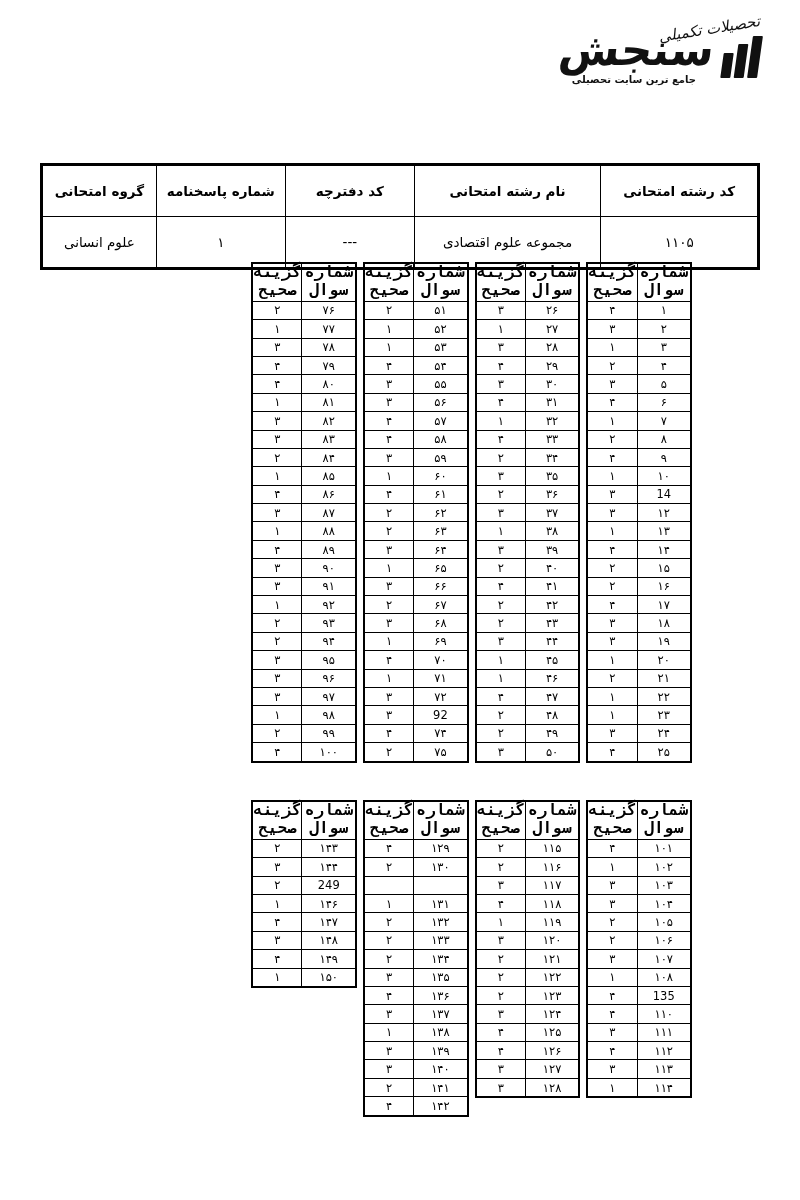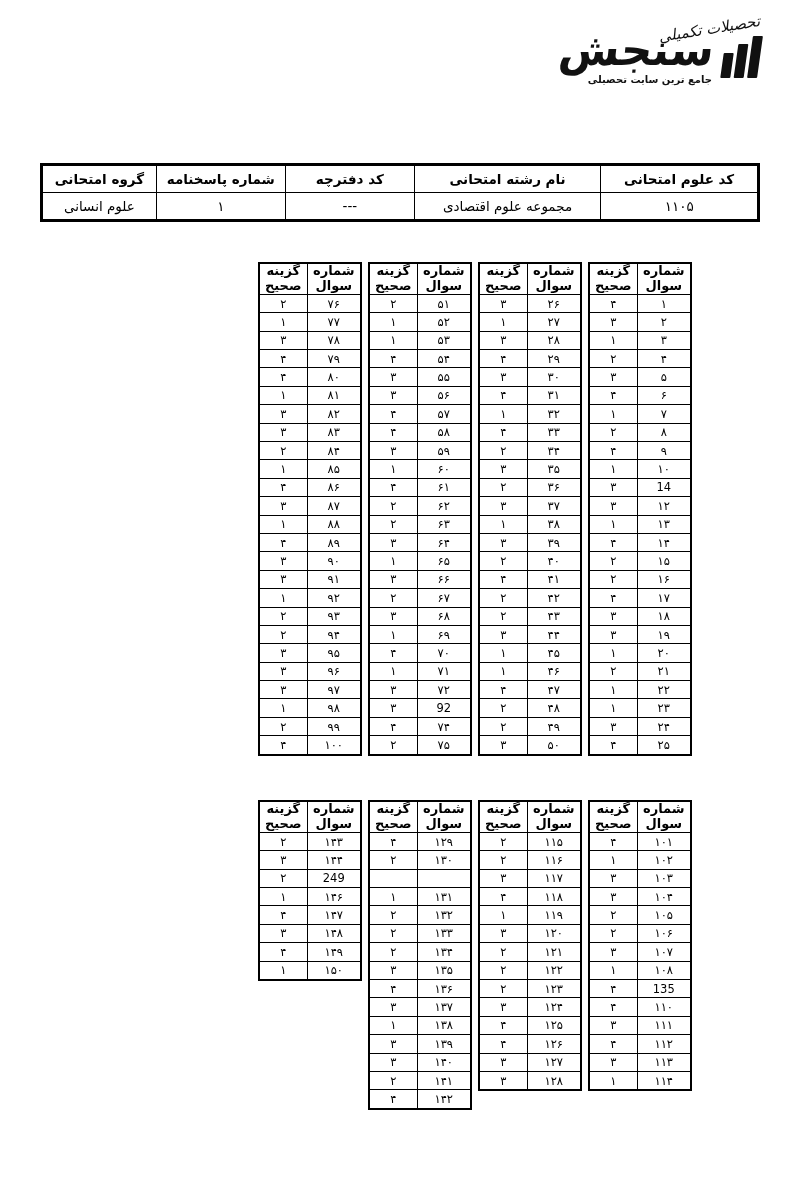--- a/index.html
+++ b/index.html
@@ -65,21 +65,21 @@
     font-family: "DejaVu Sans", sans-serif;
     font-size: 44px;
     font-weight: 700;
     letter-spacing: -1px;
     color: #111;
     line-height: 1;
     transform: skewX(-6deg);
   }
   .logo-tag {
     position: absolute;
-    right: 48px;
+    right: 64px;
     top: 44px;
     font-size: 10px;
     font-weight: 700;
     color: #111;
     white-space: nowrap;
   }
   .logo-script {
     position: absolute;
     right: 0px;
     top: -10px;
@@ -102,21 +102,21 @@
     width: 100%;
     table-layout: fixed;
     border: 3px solid #000;
   }
   table.info th,
   table.info td {
     border: 1.6px solid #000;
     text-align: center;
     font-size: 13.5px;
     height: 26px;
-    padding: 0 4px;
+    padding: 12px 4px;
     white-space: nowrap;
   }
   table.info th {
     font-weight: 700;
   }
   table.info td {
     font-weight: 400;
   }
 
   
@@ -144,23 +144,24 @@
     border: 1.3px solid #000;
     text-align: center;
     font-size: 11.5px;
     line-height: 1.05;
     height: 17.4px;
     padding: 0;
     white-space: nowrap;
   }
   table.ans th {
     font-weight: 700;
-    font-size: 13px;
+    font-size: 16px;
     height: 27px;
     line-height: 1.15;
+    font-family: Liberation Mono, monospace;
   }
   table.ans th span { display: block; }
 
   .empty-row td { border: none; height: 17.4px; }
 </style>
 </head>
 <body>
 
 <div class="header">
   <div class="logo-wrap">
@@ -181,21 +182,21 @@
   <table class="info">
     <colgroup>
       <col style="width:22%">
         <col style="width:26%">
         <col style="width:18%">
         <col style="width:18%">
         <col style="width:16%">
     </colgroup>
     <tbody>
       <tr>
-        <th>کد علوم امتحانی</th>
+        <th>کد رشته امتحانی</th>
         <th>نام رشته امتحانی</th>
         <th>کد دفترچه</th>
         <th>شماره پاسخنامه</th>
         <th>گروه امتحانی</th>
       </tr>
       <tr>
         <td>۱۱۰۵</td>
         <td>مجموعه علوم اقتصادی</td>
         <td>---</td>
         <td>۱</td>

